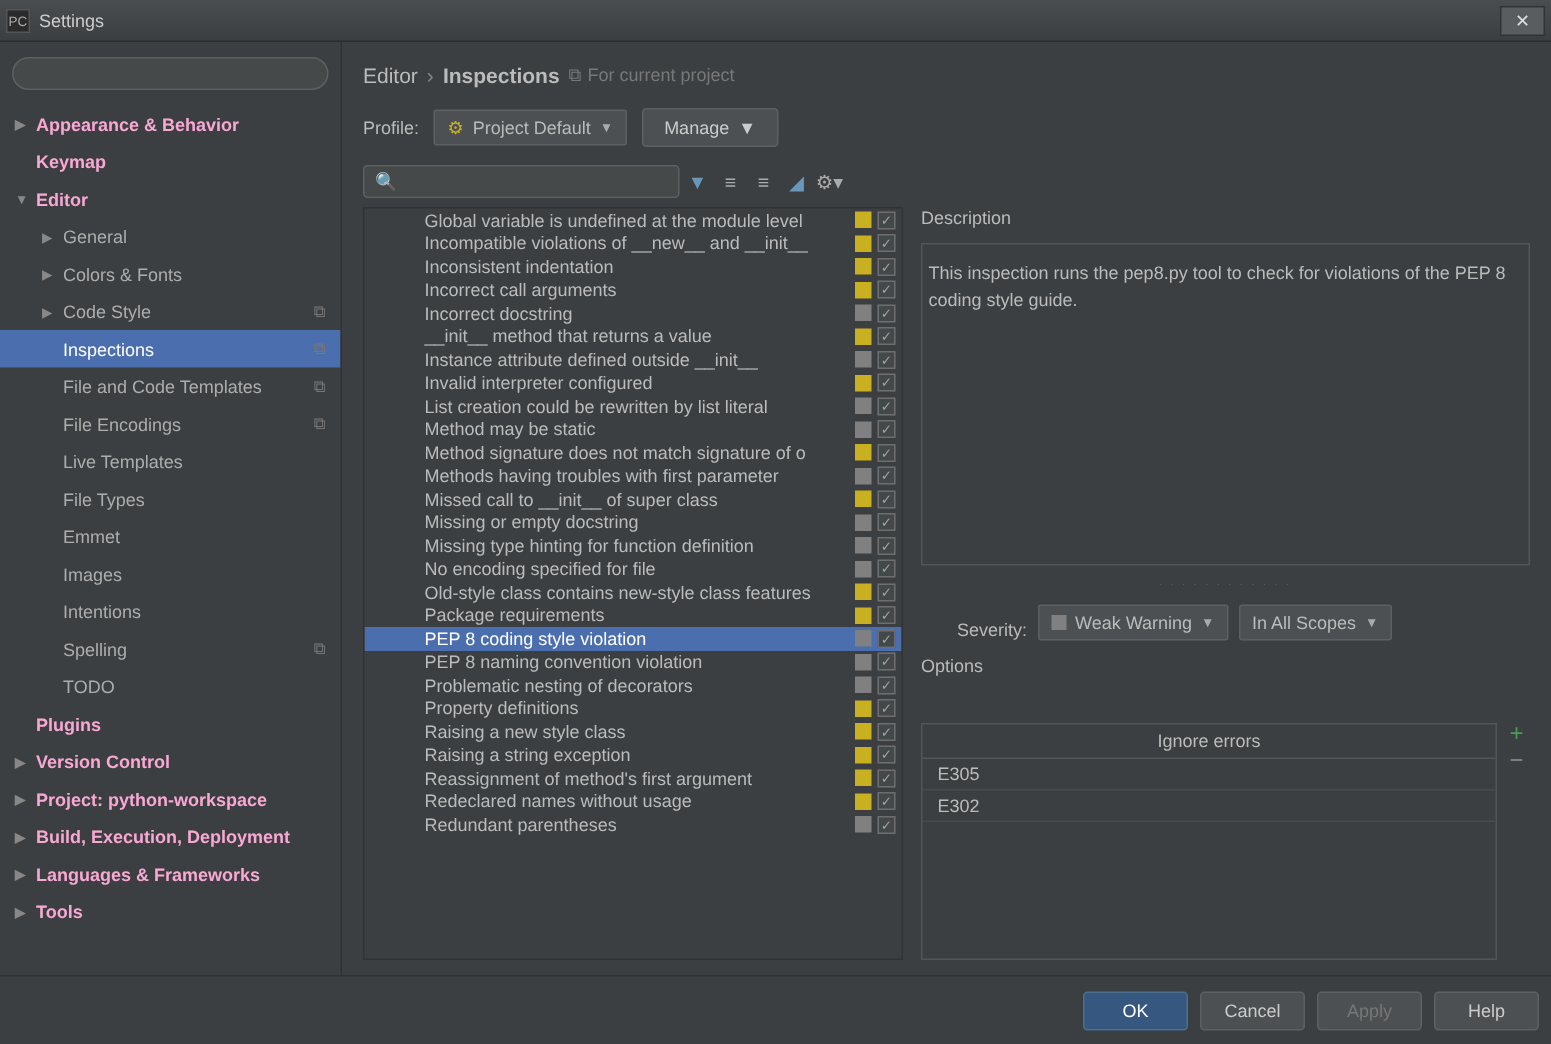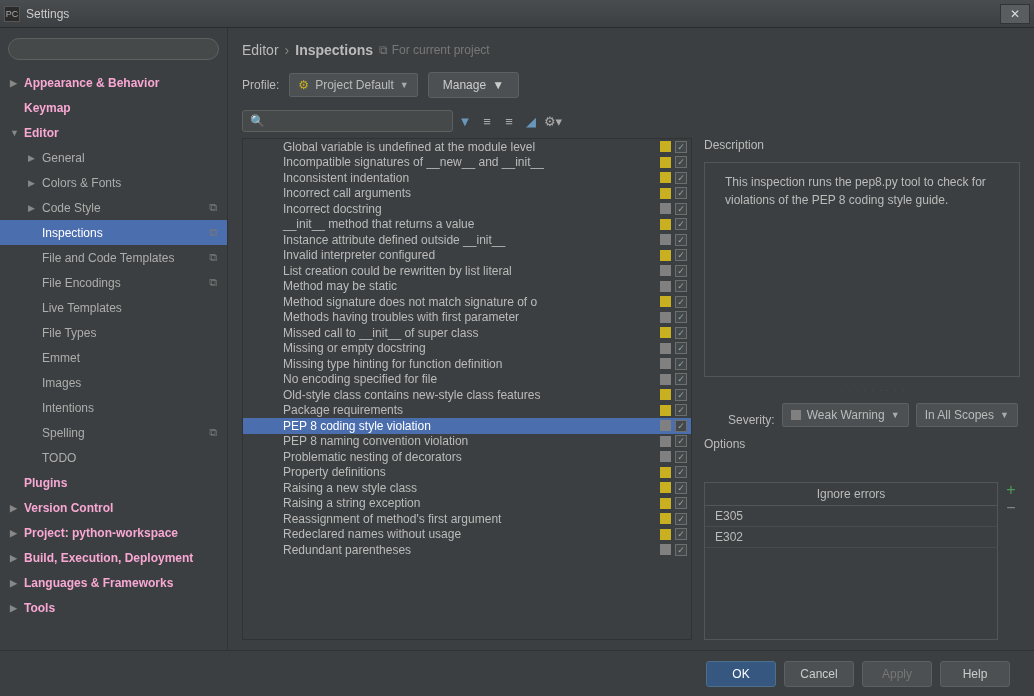--- a/index.html
+++ b/index.html
@@ -31,41 +31,41 @@
 .profile-row { display:flex; align-items:center; gap:10px; padding-bottom:12px; }
 .combo { height:24px; background:#4c5052; border:1px solid #5e6060; display:flex; align-items:center; padding:0 8px; gap:6px; cursor:pointer; border-radius:2px; }
 .combo .caret { font-size:9px; color:#aaa; }
 .btn { height:26px; background:#4c5052; border:1px solid #5e6060; padding:0 14px; display:flex; align-items:center; gap:6px; cursor:pointer; border-radius:3px; color:#ccc; }
 .toolbar { display:flex; align-items:center; gap:2px; padding-bottom:6px; }
 .toolbar .isearch { flex:0 0 218px; height:22px; background:#45494a; border:1px solid #5e6060; border-radius:3px; padding:0 8px 0 24px; color:#bbb; }
 .toolbar .iwrap { position:relative; }
 .toolbar .iwrap .mag { position:absolute; left:8px; top:4px; color:#888; font-size:12px; }
 .toolbar .ticon { width:20px; height:20px; display:flex; align-items:center; justify-content:center; cursor:pointer; color:#6897bb; font-size:13px; }
 .panes { flex:1; display:flex; gap:12px; overflow:hidden; }
-.leftpane { width:450px; display:flex; flex-direction:column; border:1px solid #323232; background:#3c3f41; overflow:hidden; }
+.leftpane { width:360px; display:flex; flex-direction:column; border:1px solid #323232; background:#3c3f41; overflow:hidden; }
 .ilist { flex:1; overflow:auto; }
 .irow { display:flex; align-items:center; height:15.5px; padding-left:40px; cursor:pointer; font-size:12px; color:#bbbbbb; position:relative; }
 .irow.selected { background:#4b6eaf; color:#fff; }
 .irow .sev { position:absolute; right:20px; width:11px; height:11px; }
 .sev.yellow { background:#c9b021; }
 .sev.gray { background:#808080; }
 .irow .chk { position:absolute; right:4px; width:12px; height:12px; border:1px solid #6e6e6e; background:#43494a; display:flex; align-items:center; justify-content:center; font-size:9px; color:#a0a0a0; }
 .rightpane { flex:1; display:flex; flex-direction:column; gap:10px; overflow:hidden; }
 .section-label { color:#bbbbbb; font-size:12px; }
-.desc-box { border:1px solid #555; background:#3c3f41; height:215px; padding:10px 20px; color:#bbbbbb; line-height:1.5; overflow:auto; }
+.desc-box { border:1px solid #555; background:#3c3f41; height:215px; padding:10px 4px; color:#bbbbbb; line-height:1.5; overflow:auto; }
 .grip { height:6px; display:flex; justify-content:center; align-items:center; color:#666; letter-spacing:2px; font-size:6px; }
 .sev-row { display:flex; align-items:flex-end; gap:7px;margin-left:24px; }
 .options-area { flex:1; display:flex; gap:4px;margin-top:21px; }
 .errlist { flex:1; border:1px solid #555; background:#3c3f41; display:flex; flex-direction:column; }
 .errlist .hdr { text-align:center; padding:4px 0; border-bottom:1px solid #555; color:#bbb; }
 .errlist .eitem { padding:3px 10px; border-bottom:1px solid #4a4a4a; cursor:pointer; }
 .errbtns { width:18px; display:flex; flex-direction:column; gap:2px; }
 .errbtns .eb { height:16px; display:flex; align-items:center; justify-content:center; color:#499c54; font-size:16px; cursor:pointer; }
 .errbtns .eb.minus { color:#888; }
-.footer { height:46px; border-top:1px solid #323232; display:flex; align-items:center; justify-content:flex-end; gap:8px; padding:0 24px; background:#3c3f41; }
+.footer { height:46px; border-top:1px solid #323232; display:flex; align-items:center; justify-content:flex-end; gap:8px; padding:0 8px; background:#3c3f41; }
 .footer .fbtn { height:26px; min-width:70px; background:#4c5052; border:1px solid #5e6060; border-radius:3px; color:#ccc; display:flex; align-items:center; justify-content:center; cursor:pointer; padding:0 14px; }
 .footer .fbtn.primary { background:#365880; border-color:#4c708c; color:#fff; }
 .footer .fbtn.disabled { color:#777; }
 ::-webkit-scrollbar { width:12px; }
 ::-webkit-scrollbar-thumb { background:#5a5d5f; border-radius:0; }
 ::-webkit-scrollbar-track { background:#3c3f41; }
 </style>
 </head>
 <body>
 
@@ -218,21 +218,21 @@
 
     <div class="panes">
       <div class="leftpane">
         <div class="ilist" id="ilist">
             <div class="irow">
               <span>Global variable is undefined at the module level</span>
               <span class="sev yellow"></span>
               <span class="chk">✓</span>
             </div>
             <div class="irow">
-              <span>Incompatible signatures of __new__ and __init__</span>
+              <span>Incompatible violations of __new__ and __init__</span>
               <span class="sev yellow"></span>
               <span class="chk">✓</span>
             </div>
             <div class="irow">
               <span>Inconsistent indentation</span>
               <span class="sev yellow"></span>
               <span class="chk">✓</span>
             </div>
             <div class="irow">
               <span>Incorrect call arguments</span>

